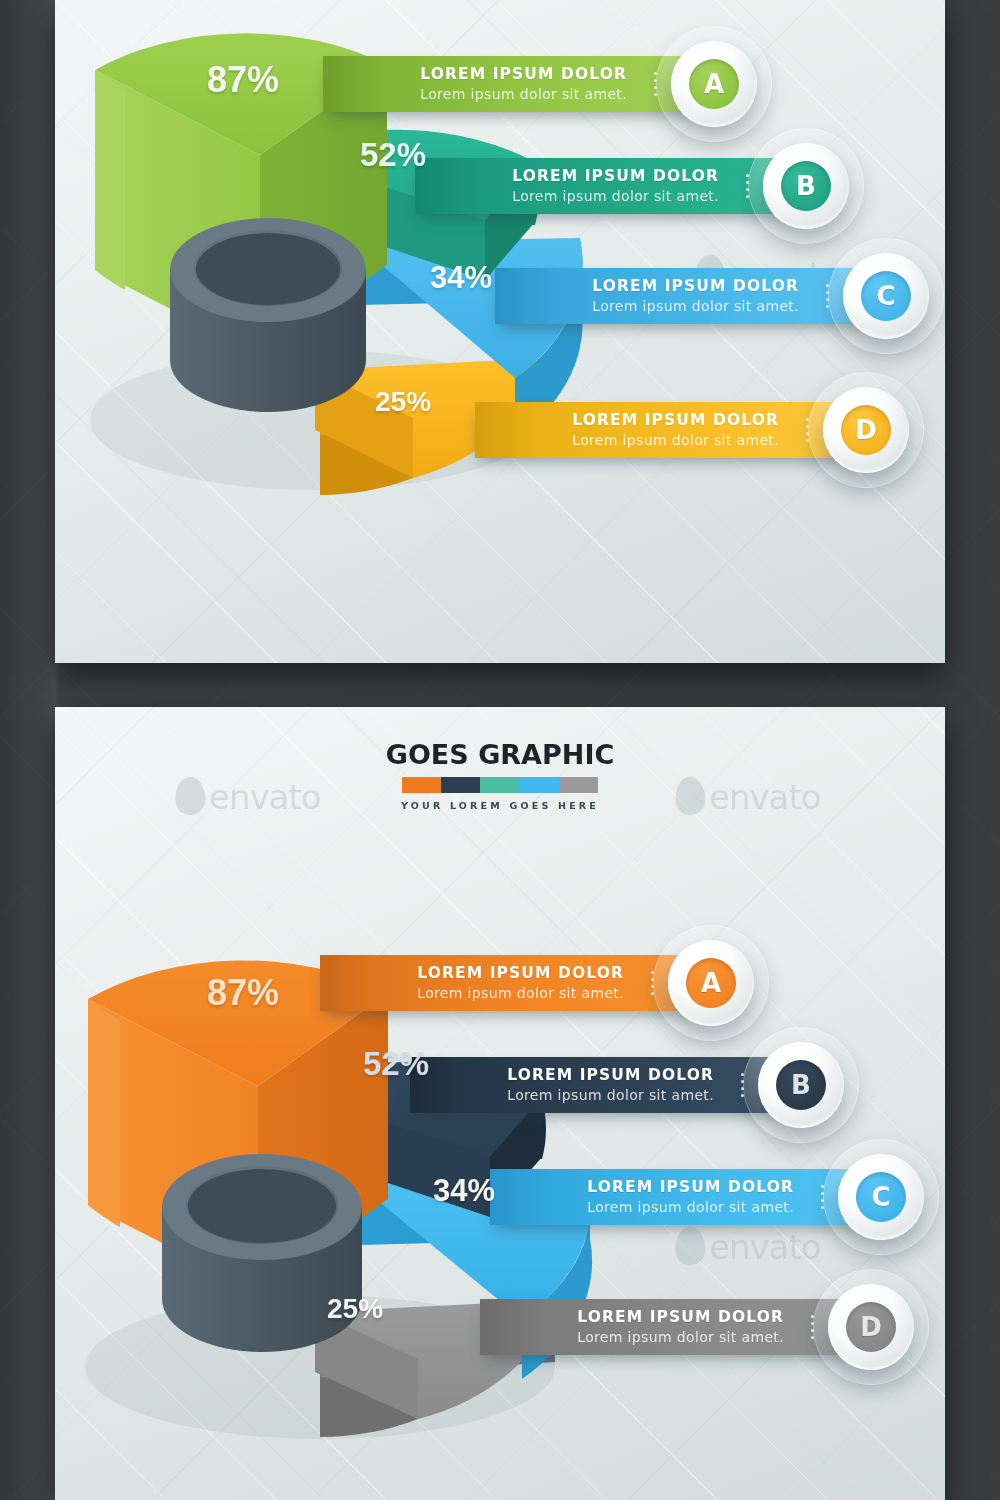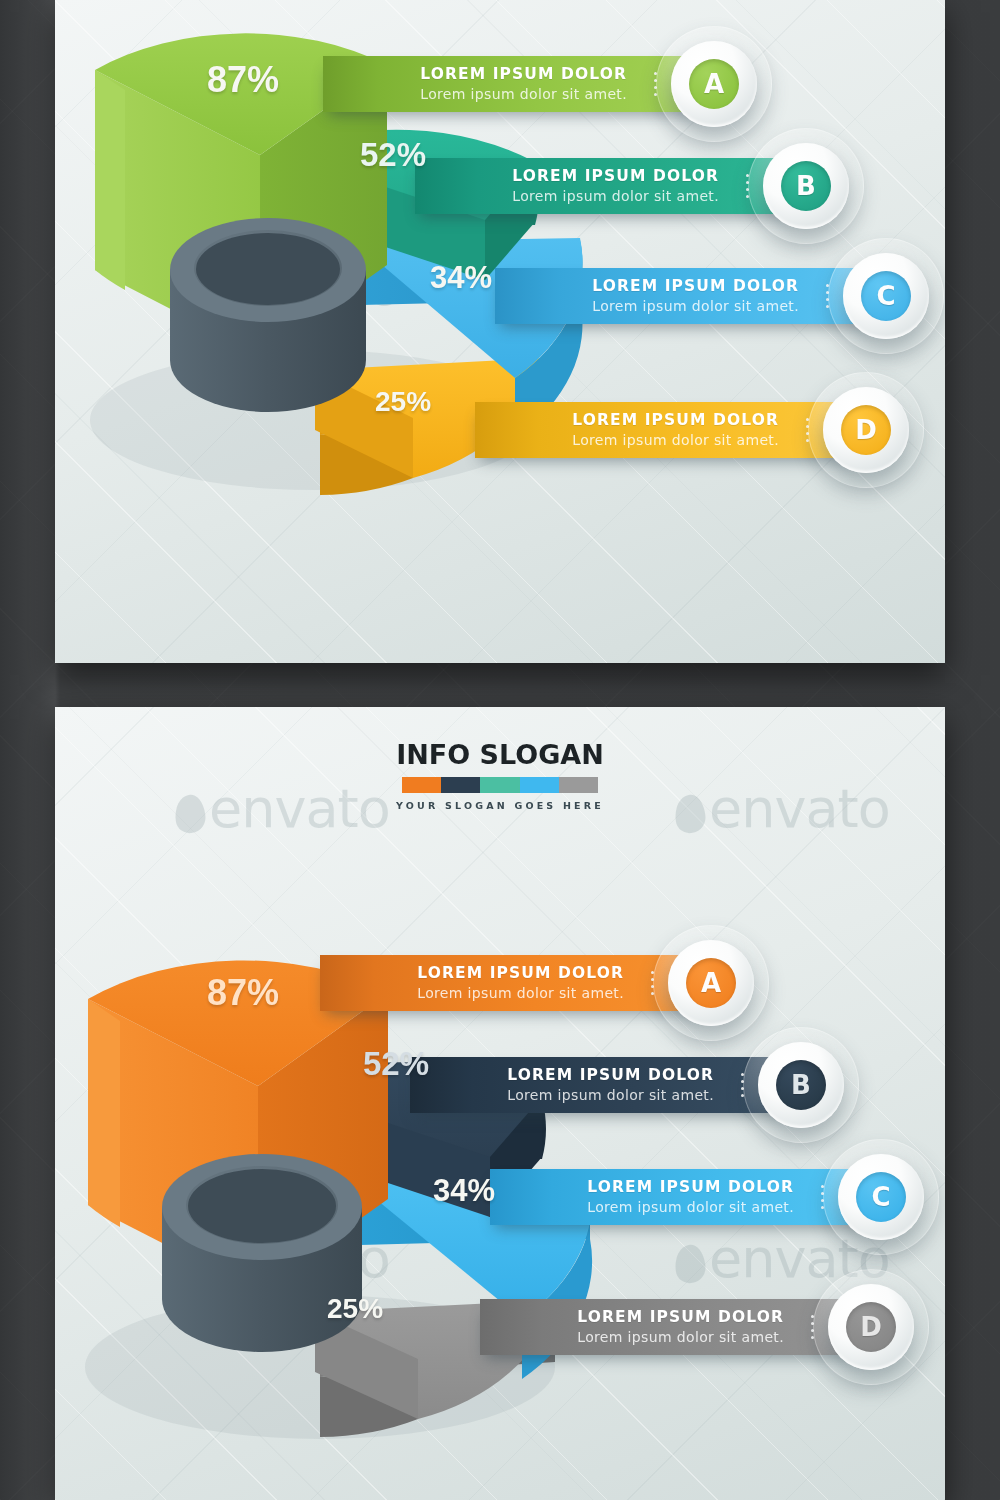--- a/index.html
+++ b/index.html
@@ -39,21 +39,21 @@
   .tex{
     position:absolute; inset:0; pointer-events:none;
     background-image:
       repeating-linear-gradient(45deg, rgba(255,255,255,.5) 0 1px, transparent 1px 78px),
       repeating-linear-gradient(-45deg, rgba(120,140,145,.10) 0 1px, transparent 1px 112px),
       repeating-linear-gradient(45deg, rgba(120,140,145,.07) 0 1px, transparent 1px 190px);
     opacity:.8;
   }
   .wm{
     position:absolute; color:rgba(150,165,168,.30);
-    font-size:54px; letter-spacing:-1px; font-family:"DejaVu Sans",sans-serif;
+    font-size:34px; letter-spacing:-1px; font-family:"DejaVu Sans",sans-serif;
     font-weight:400; user-select:none; white-space:nowrap;
   }
   .wm .dot{
     display:inline-block;width:30px;height:38px;vertical-align:-6px;margin-right:4px;
     background:rgba(150,165,168,.30);
     border-radius:60% 45% 55% 50% / 70% 60% 45% 40%;
     transform:rotate(-8deg);
   }
 
   
@@ -312,29 +312,29 @@
 </div>
 
 <div class="card two">
   <div class="tex"></div>
   <div class="wm" style="left:120px; top:70px;"><span class="dot"></span><span>envato</span></div>
   <div class="wm" style="left:620px; top:70px;"><span class="dot"></span><span>envato</span></div>
   <div class="wm" style="left:120px; top:520px;"><span class="dot"></span><span>envato</span></div>
   <div class="wm" style="left:620px; top:520px;"><span class="dot"></span><span>envato</span></div>
 
   <div class="header">
-    <h1>INFO SLOGAN</h1>
+    <h1>GOES GRAPHIC</h1>
     <div class="swatches">
       <i style="background:#f07c20"></i>
       <i style="background:#2c3e50"></i>
       <i style="background:#4bbfa2"></i>
       <i style="background:#3fb8ef"></i>
       <i style="background:#9a9a9a"></i>
     </div>
-    <div class="slogan">YOUR SLOGAN GOES HERE</div>
+    <div class="slogan">YOUR LOREM GOES HERE</div>
   </div>
 
   <svg class="pie" style="left:-45px; top:200px;" width="640" height="600" viewBox="0 0 640 600">
     <defs>
       <linearGradient id="b1top" x1="0" y1="0" x2="0" y2="1">
           <stop offset="0" stop-color="#f58b2a"></stop>
           <stop offset="1" stop-color="#ef7d1c"></stop>
         </linearGradient>
       <linearGradient id="b1sideL" x1="0" y1="0" x2="1" y2="0">
           <stop offset="0" stop-color="#f79234"></stop>

